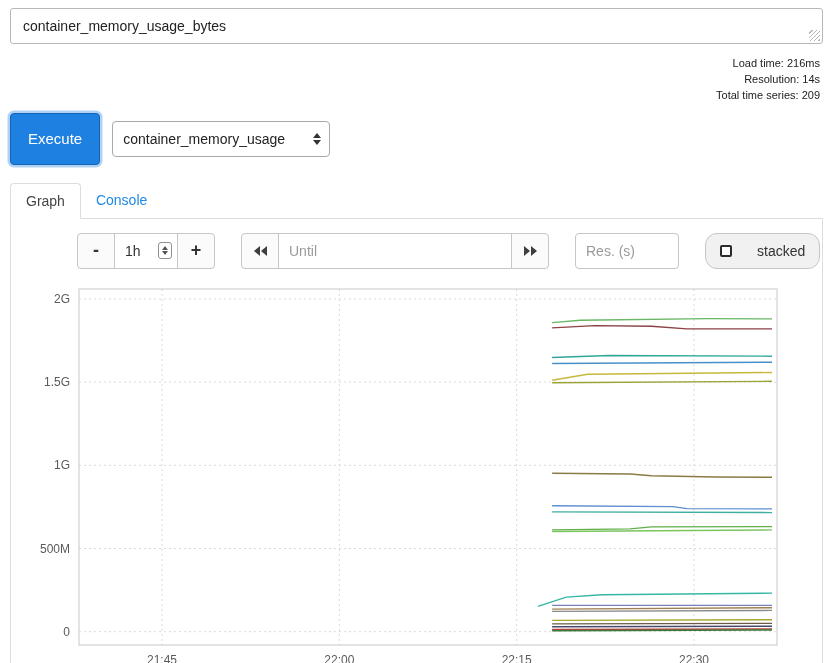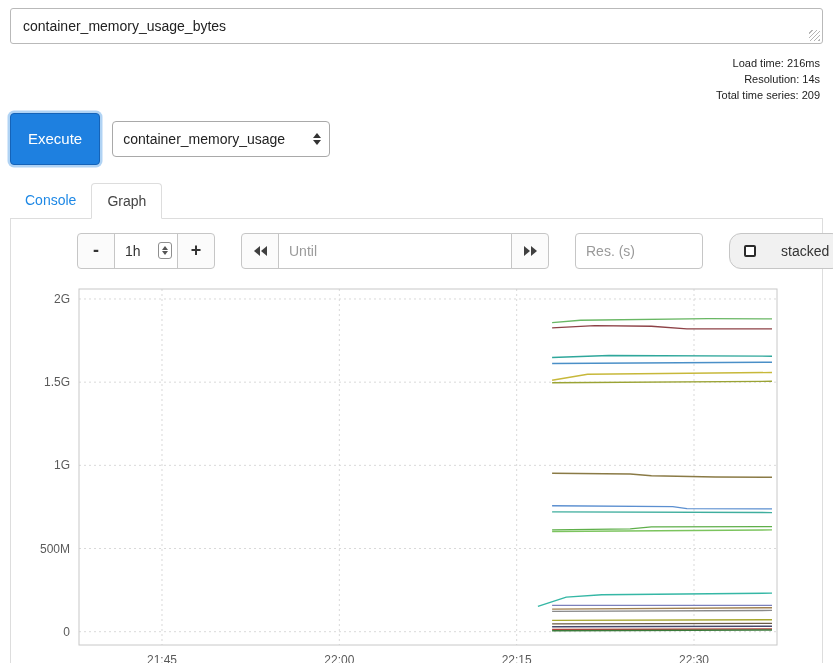--- a/index.html
+++ b/index.html
@@ -90,21 +90,21 @@
     width: 14px; height: 17px; border: 1px solid #8f8f8f; border-radius: 3px;
     display: flex; flex-direction: column; align-items: center; justify-content: center; gap: 1px;
     background: #fff; pointer-events: none;
   }
   .spin .u { width:0;height:0;border-left:3px solid transparent;border-right:3px solid transparent;border-bottom:4px solid #555; }
   .spin .d { width:0;height:0;border-left:3px solid transparent;border-right:3px solid transparent;border-top:4px solid #555; }
   .tri-l { width:0;height:0;border-top:5px solid transparent;border-bottom:5px solid transparent;border-right:6px solid #3f3f3f; }
   .tri-r { width:0;height:0;border-top:5px solid transparent;border-bottom:5px solid transparent;border-left:6px solid #3f3f3f; }
   .dbl { display: inline-flex; gap: 1px; }
   .until-input { width: 234px; }
-  .res-input { width: 128px; border-radius: 4px; }
+  .res-input { width: 104px; border-radius: 4px; }
   .stacked-btn { gap: 25px; padding: 0 14px; border-radius: 12px; background: #f1f1f1; font-size: 14px; }
   .cbox { width: 12px; height: 12px; border: 2px solid #2b2b2b; border-radius: 2px; background: #fff; }
   
   .chart-wrap { margin-top: 8px; }
   .chart-wrap svg text { font-family: "Liberation Sans", "DejaVu Sans", sans-serif; }
 </style>
 </head>
 <body>
 
 <div class="page">
@@ -126,22 +126,22 @@
       <span class="val">container_memory_usage</span>
       <span class="updown">
         <span class="tri-u"></span>
           <span class="tri-d"></span>
       </span>
     </div>
   </div>
 
   <div class="content">
     <div class="tabs">
+      <div class="tab active">Graph</div>
       <div class="tab link">Console</div>
-      <div class="tab active">Graph</div>
     </div>
 
     <div class="panel">
 
       <div class="controls">
         <div class="btn-group">
           <button class="btn sq">-</button>
           <span class="dur-wrap">
             <input class="ctl-input dur-input" type="text" value="1h" style="">
             <span class="spin">

